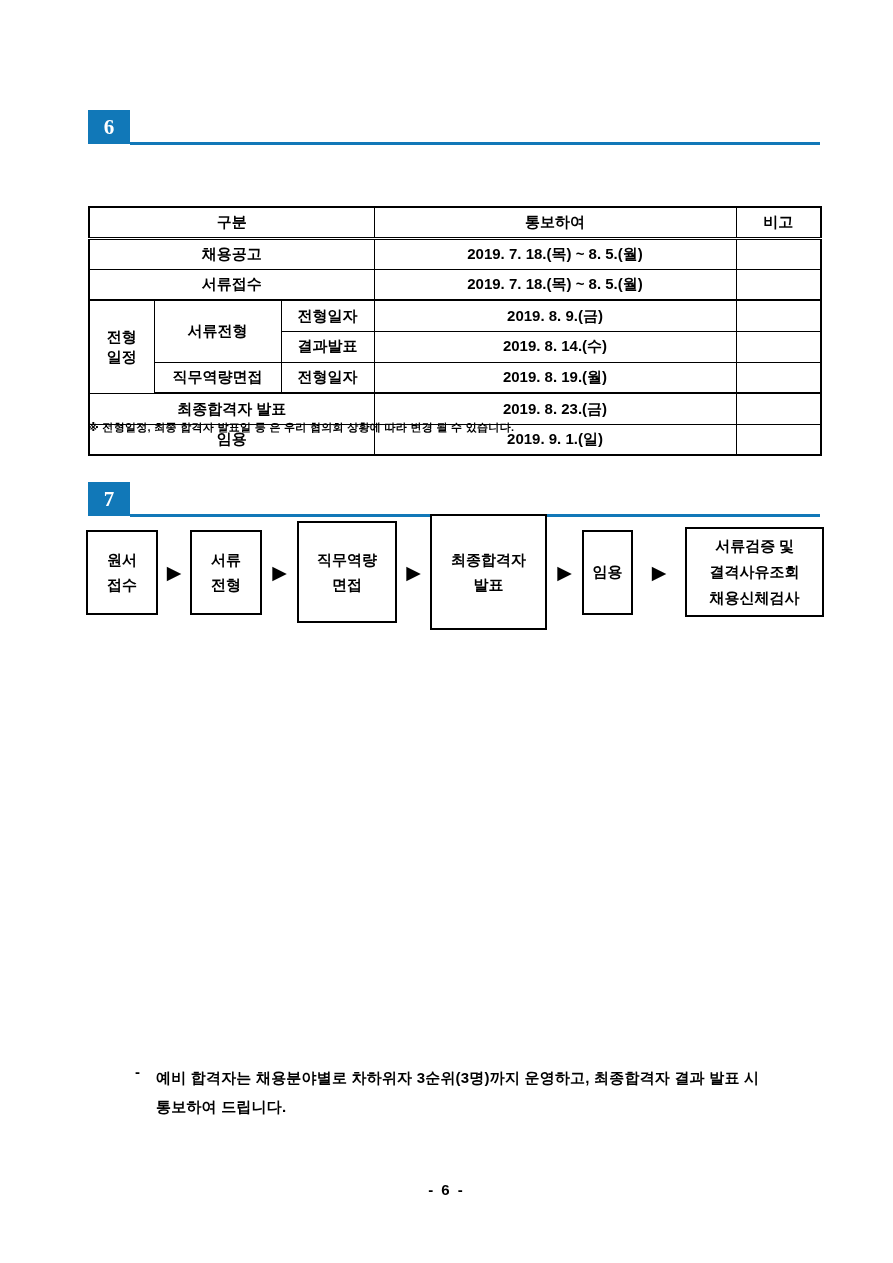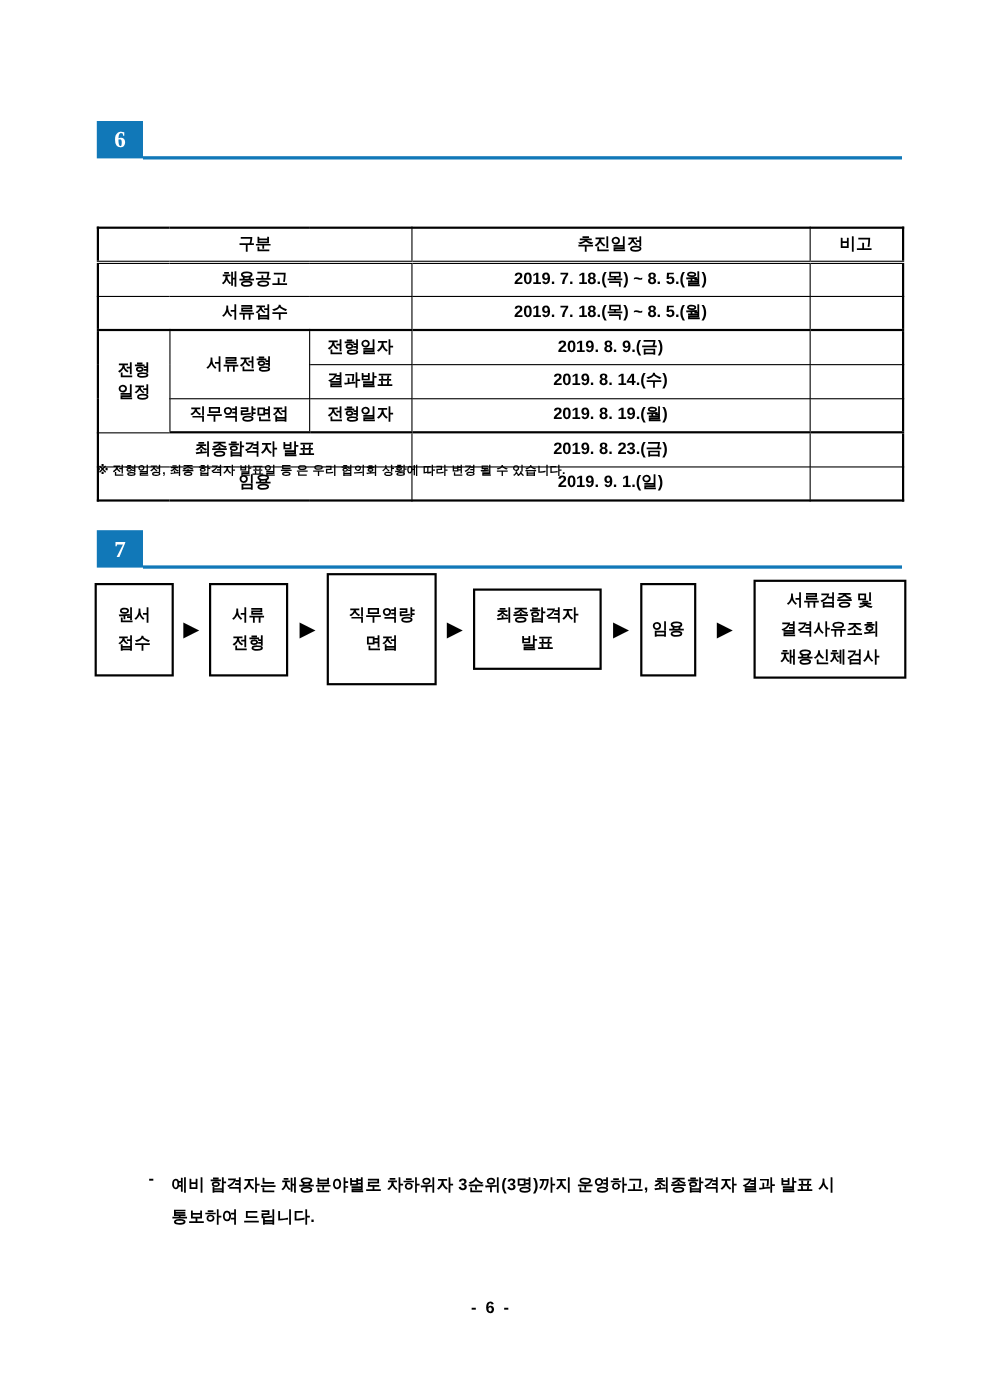--- a/index.html
+++ b/index.html
@@ -92,21 +92,21 @@
     justify-content: center;
     text-align: center;
     font-size: 15px;
     font-weight: 600;
     line-height: 1.7;
     white-space: pre-line;
     background: #ffffff;
   }
   .fb-1, .fb-2 { width: 72px;  height: 85px; }
   .fb-3        { width: 100px; height: 102px; }
-  .fb-4        { width: 117px; height: 74px; text-align: center; }
+  .fb-4        { width: 117px; height: 116px; text-align: center; }
   .fb-5        { width: 51px;  height: 85px; }
   .fb-6        { width: 139px; height: 90px; line-height: 1.75; font-family: Liberation Serif, serif; }
   .flow-gap {
     display: flex;
     align-items: center;
     justify-content: center;
     font-size: 19px;
     color: #000000;
   }
   .g-1 { width: 32px; } .g-2 { width: 35px; } .g-3 { width: 33px; }
@@ -152,21 +152,21 @@
     <colgroup>
       <col style="width:65px">
         <col style="width:127px">
         <col style="width:93px">
       <col style="width:362px">
         <col style="width:85px">
     </colgroup>
     <tbody>
         <tr class="header-row">
       <td colspan="3">구분</td>
-      <td>추진일정</td>
+      <td>통보하여</td>
       <td>비고</td>
     </tr>
     <tr>
       <td colspan="3">채용공고</td>
       <td>2019. 7. 18.(목) ~ 8. 5.(월)</td>
       <td></td>
     </tr>
     <tr>
       <td colspan="3" class="b-thick">서류접수</td>
       <td class="b-thick">2019. 7. 18.(목) ~ 8. 5.(월)</td>

